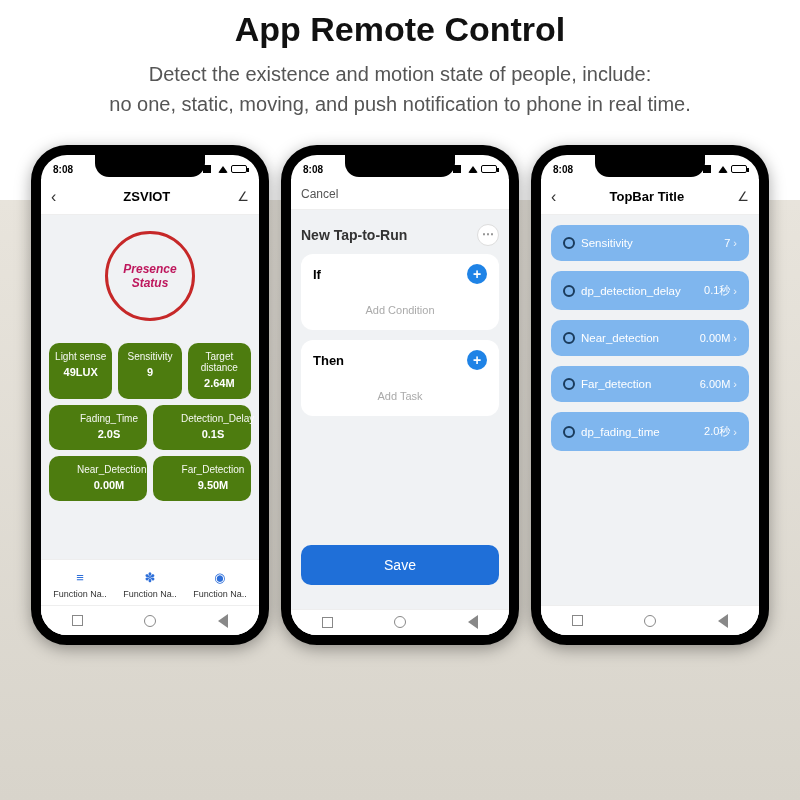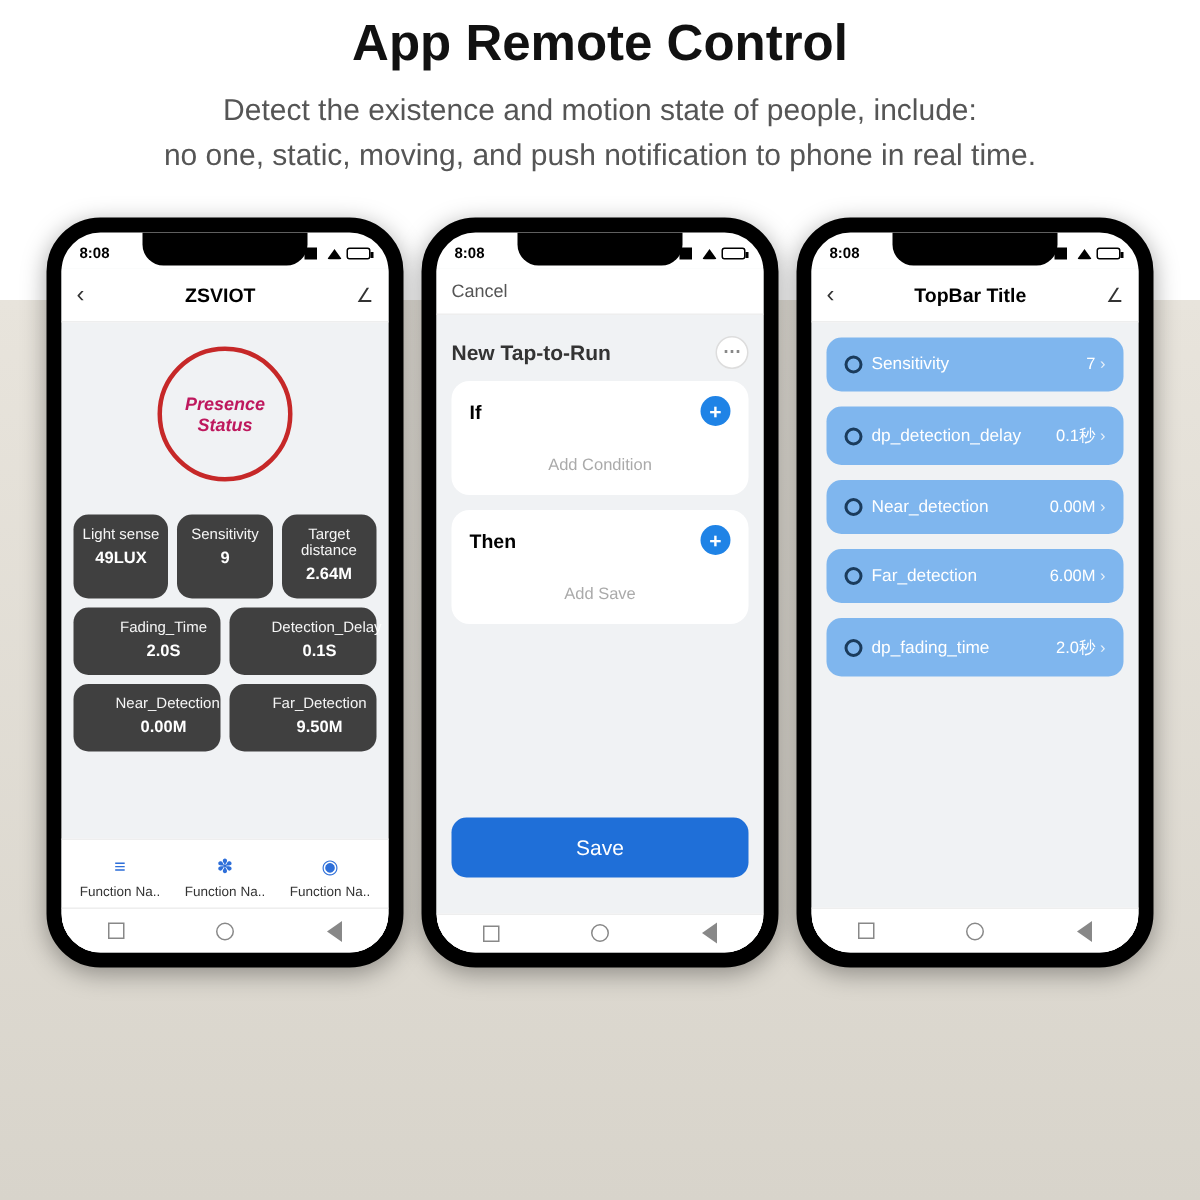--- a/index.html
+++ b/index.html
@@ -38,21 +38,21 @@
   .screen { height: calc(100% - 24px); display:flex; flex-direction:column; background:#f0f2f4; }
 
   .topbar { height: 36px; background:#fff; display:flex; align-items:center; justify-content:space-between; padding:0 10px; border-bottom:1px solid #eee; font-size:13px; }
   .topbar .title { font-weight:600; flex:1; text-align:center; }
   .back-ch { font-size:16px; color:#333; }
 
   
   .presence-ring { width:90px; height:90px; border:3px solid #c62828; border-radius:50%; margin:16px auto; display:flex; align-items:center; justify-content:center; }
   .presence-ring span { color:#be185d; font-size:12px; font-weight:600; text-align:center; line-height:1.2;font-style:italic; }
   .tile-grid { padding:6px 8px; display:flex; flex-wrap:wrap; gap:6px; }
-  .tile { flex:1 1 28%; min-width:28%; background:#404040; color:#fff; border-radius:10px; padding:8px 6px 10px; font-size:10px; text-align:center; }
+  .tile { flex:1 1 28%; min-width:28%; background:#4d7c0f; color:#fff; border-radius:10px; padding:8px 6px 10px; font-size:10px; text-align:center; }
   .tile .tl { font-size:10px; opacity:.95; line-height:1.1; }
   .tile .tv { margin-top:4px; font-size:11px; font-weight:600; }
   .tile.wide { flex:1 1 44%; min-width:44%;padding-left:28px; }
   .func-row { margin-top:auto; background:#fff; display:flex; justify-content:space-around; padding:8px 4px 6px; border-top:1px solid #eee; }
   .func { text-align:center; font-size:9px; color:#333; }
   .func .ic { width:18px; height:18px; margin:0 auto 3px; border-radius:4px; display:flex; align-items:center; justify-content:center; font-size:13px; }
 
   
   .p2-body { padding:8px 10px; background:#f0f2f4; display:flex; flex-direction:column; height:100%; }
   .p2-title { font-size:14px; font-weight:700; color:#333; margin:6px 0 8px; display:flex; justify-content:space-between; align-items:center; }
@@ -187,21 +187,21 @@
             <span>If</span>
             <span class="plus">+</span>
           </div>
           <div class="card-hint">Add Condition</div>
         </div>
         <div class="card">
           <div class="card-head">
             <span>Then</span>
             <span class="plus">+</span>
           </div>
-          <div class="card-hint">Add Save</div>
+          <div class="card-hint">Add Task</div>
         </div>
         <div class="save-btn">Save</div>
       </div>
       <div class="navbar">
         <div class="nb-sq"></div>
         <div class="nb-circ"></div>
         <div class="nb-tri"></div>
       </div>
     </div>
   </div>

